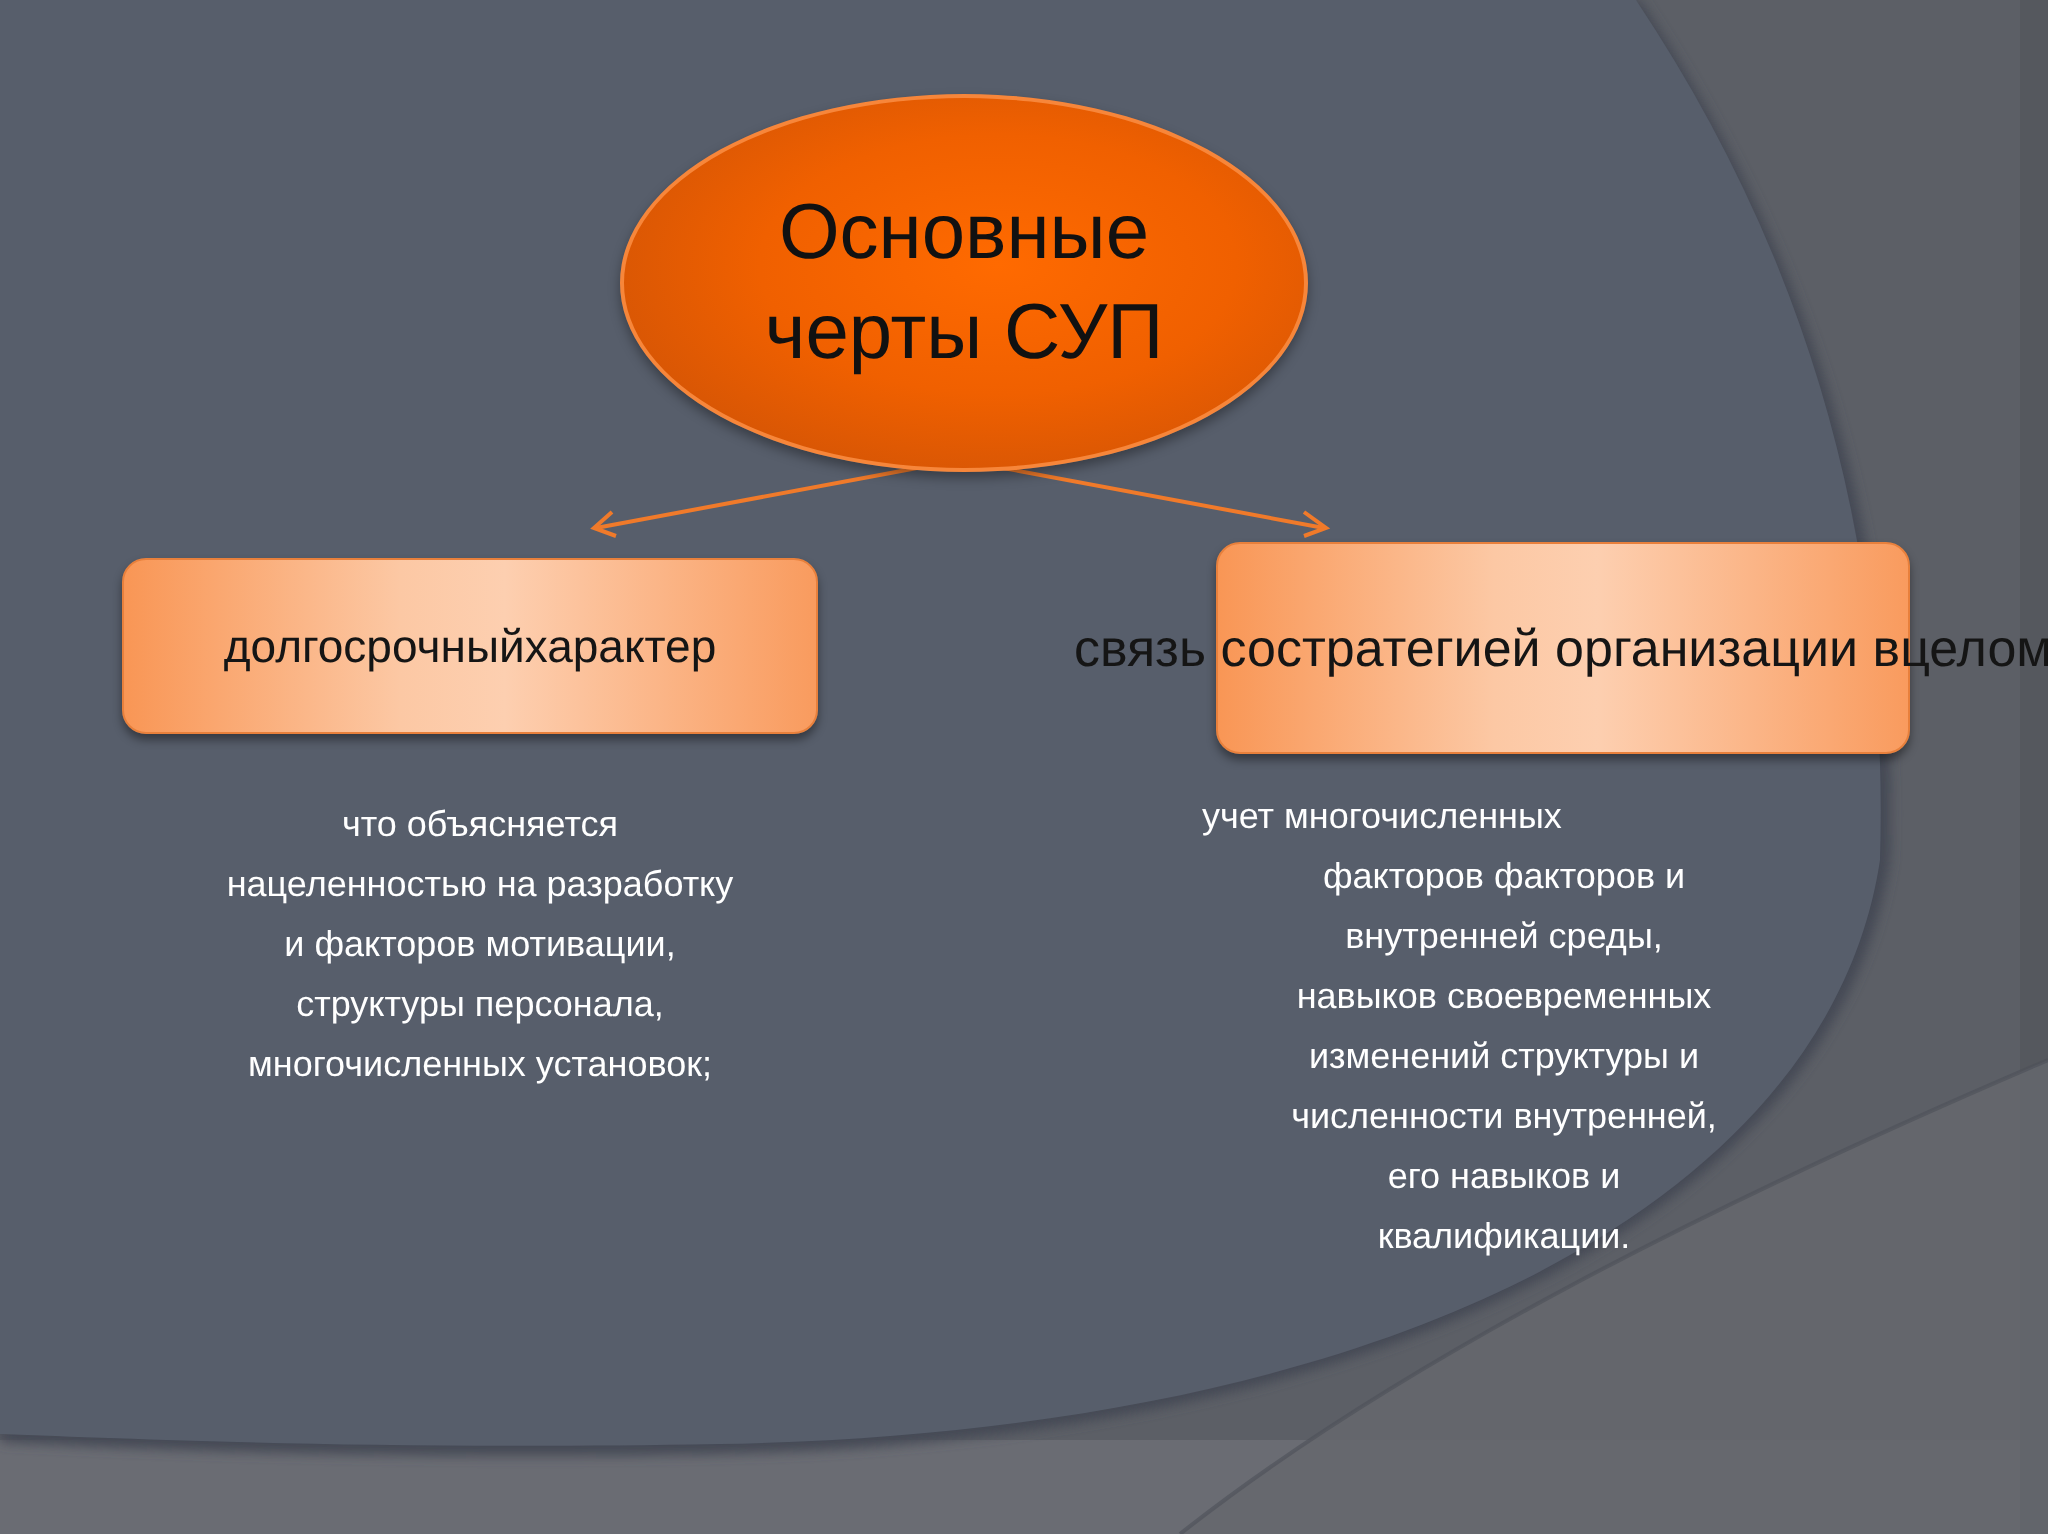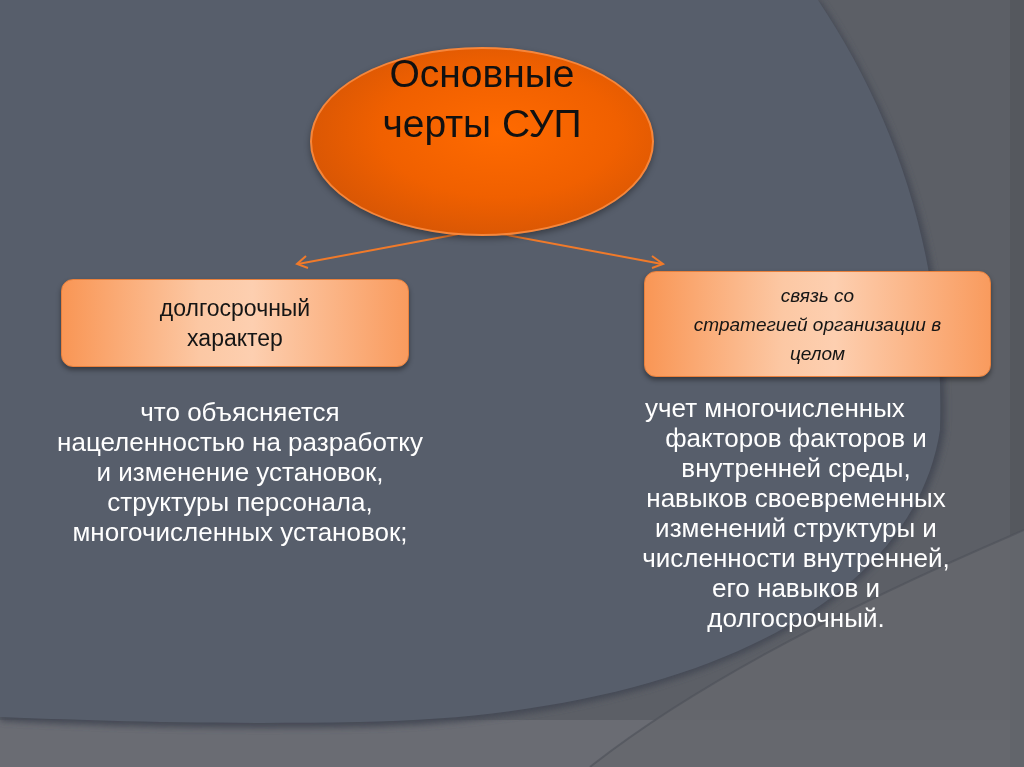--- a/index.html
+++ b/index.html
@@ -8,43 +8,43 @@
     background: #5a5e66;
     font-family: "Liberation Sans", sans-serif;
   }
   .bg-svg { position: absolute; left: 0; top: 0; width: 1024px; height: 767px; }
   .ellipse-wrap {
     position: absolute; left: 310px; top: 47px; width: 340px; height: 185px;
     border-radius: 50%;
     background: radial-gradient(ellipse at 55% 45%, #ff6a00 0%, #f06000 45%, #c44e08 100%);
     border: 2px solid #f7863a;
     box-shadow: 0 3px 6px rgba(0,0,0,0.35);
-    display: flex; align-items: flex-start; justify-content: center;
+    display: flex; align-items: center; justify-content: center;
     text-align: center;
   }
   .ellipse-text {
     font-size: 39px; line-height: 50px; color: #111;
   }
   .box {
     position: absolute;
     border-radius: 12px;
     background: linear-gradient(to right, #f99655 0%, #fcc8a4 40%, #fdcfb0 55%, #f99b5e 100%);
     border: 1px solid #e8803c;
     box-shadow: 0 3px 5px rgba(0,0,0,0.4);
-    display: flex; flex-direction: column; align-items: center; justify-content: center;
+    display: flex; flex-direction: row; align-items: center; justify-content: center;
     text-align: center; color: #151515;
   }
   .box-left { left: 61px; top: 279px; width: 346px; height: 86px; font-size: 23px; line-height: 30px; }
-  .box-right { left: 644px; top: 271px; width: 345px; height: 104px; font-size: 19px; line-height: 29px; font-style: italic; }
+  .box-right { left: 608px; top: 271px; width: 345px; height: 104px; font-size: 26px; line-height: 29px; }
   .desc {
     position: absolute; color: #ffffff; text-align: center;
-    font-size: 26px; line-height: 30px;
+    font-size: 18px; line-height: 30px;
   }
   .desc-left { left: 40px; top: 397px; width: 400px; }
-  .desc-right { left: 631px; top: 393px; width: 330px; }
+  .desc-right { left: 587px; top: 393px; width: 330px; }
   .desc-right .l1 { display: block; text-align: left; padding-left: 14px; }
   .line { display: block; white-space: nowrap; }
 </style>
 </head>
 <body>
 
 <svg class="bg-svg" viewBox="0 0 1024 767" xmlns="http://www.w3.org/2000/svg">
   <defs>
     <filter id="sh" x="-10%" y="-10%" width="120%" height="120%">
       <feGaussianBlur stdDeviation="3"></feGaussianBlur>
@@ -85,27 +85,27 @@
 
 <div class="box box-right">
   <span class="line">связь со</span>
   <span class="line">стратегией организации в</span>
   <span class="line">целом</span>
 </div>
 
 <div class="desc desc-left">
   <span class="line">что объясняется</span>
   <span class="line">нацеленностью на разработку</span>
-  <span class="line">и изменение установок,</span>
+  <span class="line">и факторов мотивации,</span>
   <span class="line">структуры персонала,</span>
   <span class="line">многочисленных установок;</span>
 </div>
 
 <div class="desc desc-right">
   <span class="line l1">учет многочисленных</span>
   <span class="line">факторов факторов и</span>
   <span class="line">внутренней среды,</span>
   <span class="line">навыков своевременных</span>
   <span class="line">изменений структуры и</span>
   <span class="line">численности внутренней,</span>
   <span class="line">его навыков и</span>
-  <span class="line">долгосрочный.</span>
+  <span class="line">квалификации.</span>
 </div>
 
 </body></html>

